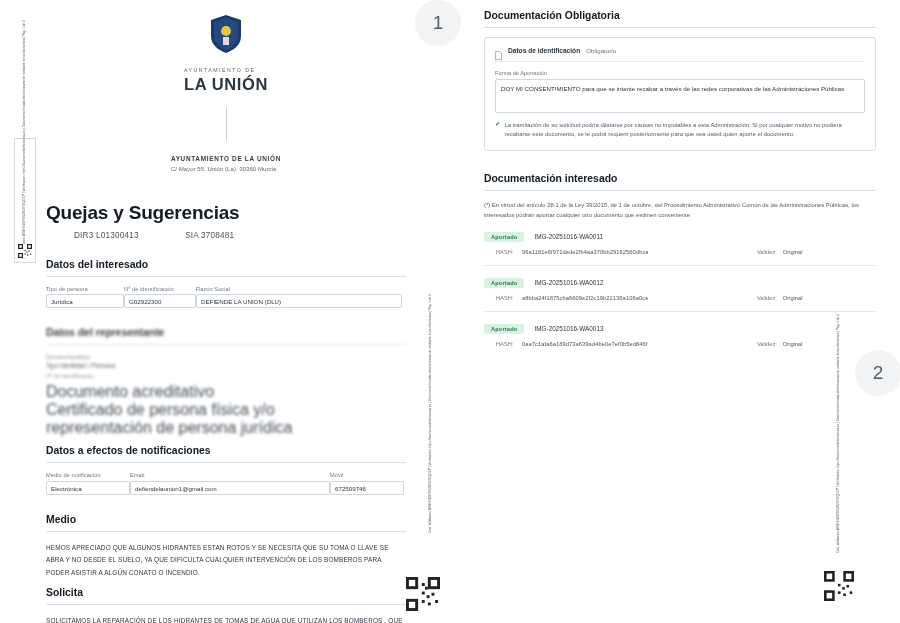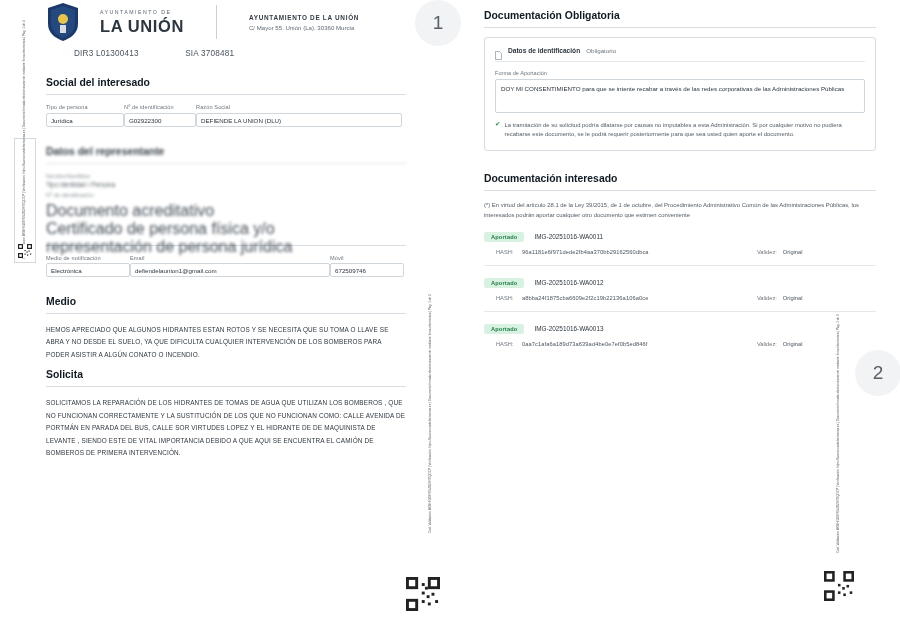--- a/index.html
+++ b/index.html
@@ -18,22 +18,23 @@
     position:relative;
     width:450px;height:623px;
     background:#ffffff;
     overflow:hidden;
   }
   .left-inner{padding:0 44px 0 46px;}
 
   
   .doc-header{
     display:flex;align-items:center;
-    padding-top:2px;
-    gap:20px;
+    padding-top:14px;
+    gap:14px;
+    flex-direction:column;
   }
   .crest{
     width:34px;height:40px;
     position:relative;flex:0 0 auto;
   }
   .crest svg{display:block;}
   .brand{display:flex;flex-direction:column;line-height:1;}
   .brand .small{
     font-size:5.2px;letter-spacing:1.5px;color:#5a6470;
     text-transform:uppercase;margin-bottom:3px;
@@ -262,26 +263,27 @@
           <div class="small">AYUNTAMIENTO DE</div>
           <div class="big">LA UNIÓN</div>
         </div>
         <div class="vrule"></div>
         <div class="org">
           <div class="l1">AYUNTAMIENTO DE LA UNIÓN</div>
           <div class="l2">C/ Mayor 55. Unión (La). 30360 Murcia</div>
         </div>
       </div>
 
+      <h1 class="title">Quejas y Sugerencias</h1>
       <div class="codes">
         <span>DIR3 L01300413</span>
         <span>SIA 3708481</span>
       </div>
 
-      <h2 class="section">Social del interesado</h2>
+      <h2 class="section">Datos del interesado</h2>
       <div class="rule"></div>
       <div class="fields">
         <div class="field">
           <div class="lab">Tipo de persona</div>
           <div class="box w-tipo">Jurídica</div>
         </div>
         <div class="field">
           <div class="lab">Nº de identificación</div>
           <div class="box w-nif">G02922300</div>
         </div>
@@ -298,20 +300,21 @@
           <div class="blur-lab">Nombre/Apellidos</div>
           <div class="blur-line">Tipo identidad / Persona</div>
           <div class="blur-lab">Nº de identificación</div>
         </div>
         <div style="margin-top:4px">
           <div class="lab blurred">Documento acreditativo</div>
           <div class="box w-full blurred">Certificado de persona física y/o representación de persona jurídica</div>
         </div>
       </div>
 
+      <h2 class="section">Datos a efectos de notificaciones</h2>
       <div class="rule"></div>
       <div class="fields">
         <div class="field">
           <div class="lab">Medio de notificación</div>
           <div class="box w-medio">Electrónica</div>
         </div>
         <div class="field">
           <div class="lab">Email</div>
           <div class="box w-email">defiendelaunion1@gmail.com</div>
         </div>

